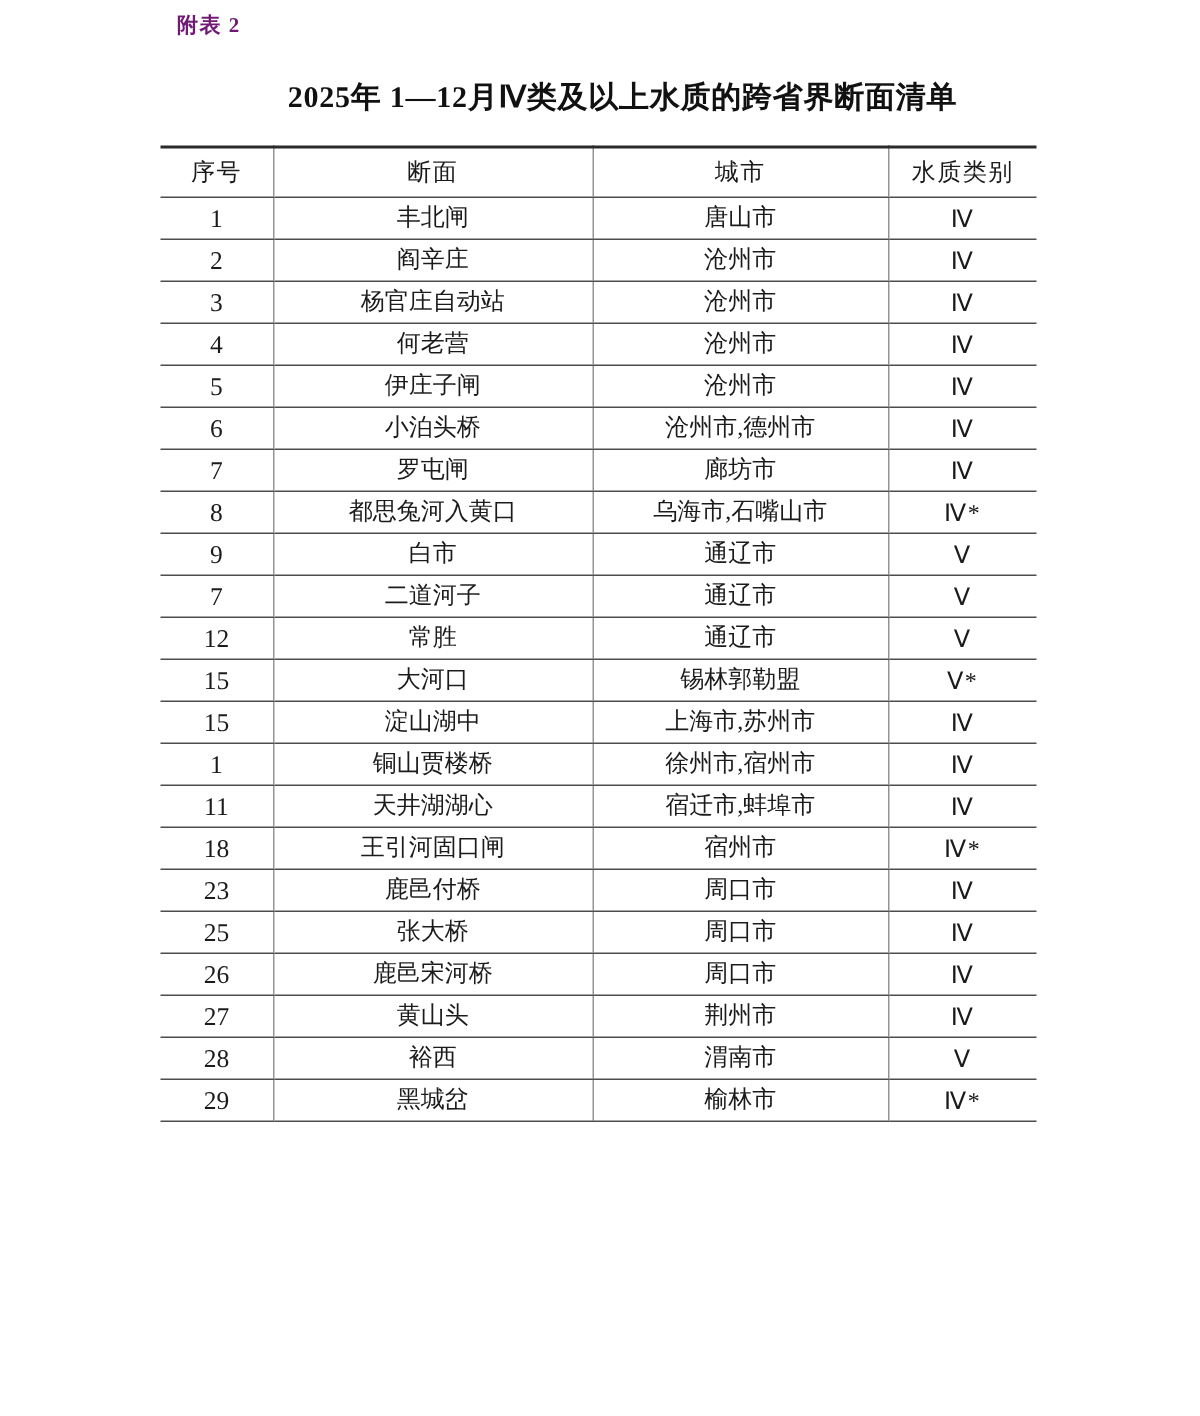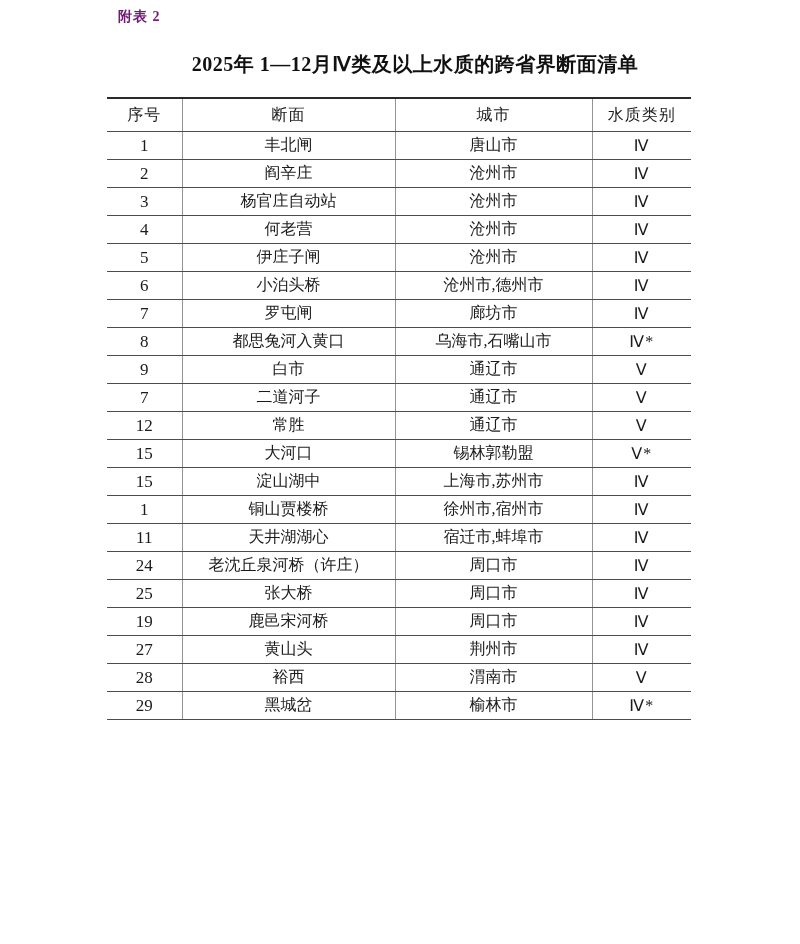--- a/index.html
+++ b/index.html
@@ -188,33 +188,39 @@
             <td class="cell-city">徐州市,宿州市</td>
             <td class="cell-quality">Ⅳ</td>
           </tr>
           <tr>
             <td class="cell-no">11</td>
             <td class="cell-section">天井湖湖心</td>
             <td class="cell-city">宿迁市,蚌埠市</td>
             <td class="cell-quality">Ⅳ</td>
           </tr>
           <tr>
-            <td class="cell-no">24</td>
-            <td class="cell-section">老沈丘泉河桥（许庄）</td>
+            <td class="cell-no">18</td>
+            <td class="cell-section">王引河固口闸</td>
+            <td class="cell-city">宿州市</td>
+            <td class="cell-quality">Ⅳ*</td>
+          </tr>
+          <tr>
+            <td class="cell-no">23</td>
+            <td class="cell-section">鹿邑付桥</td>
             <td class="cell-city">周口市</td>
             <td class="cell-quality">Ⅳ</td>
           </tr>
           <tr>
             <td class="cell-no">25</td>
             <td class="cell-section">张大桥</td>
             <td class="cell-city">周口市</td>
             <td class="cell-quality">Ⅳ</td>
           </tr>
           <tr>
-            <td class="cell-no">19</td>
+            <td class="cell-no">26</td>
             <td class="cell-section">鹿邑宋河桥</td>
             <td class="cell-city">周口市</td>
             <td class="cell-quality">Ⅳ</td>
           </tr>
           <tr>
             <td class="cell-no">27</td>
             <td class="cell-section">黄山头</td>
             <td class="cell-city">荆州市</td>
             <td class="cell-quality">Ⅳ</td>
           </tr>

